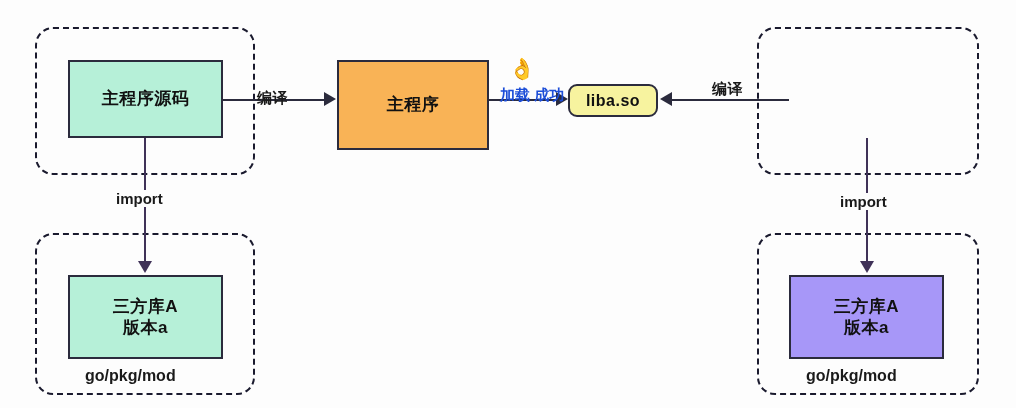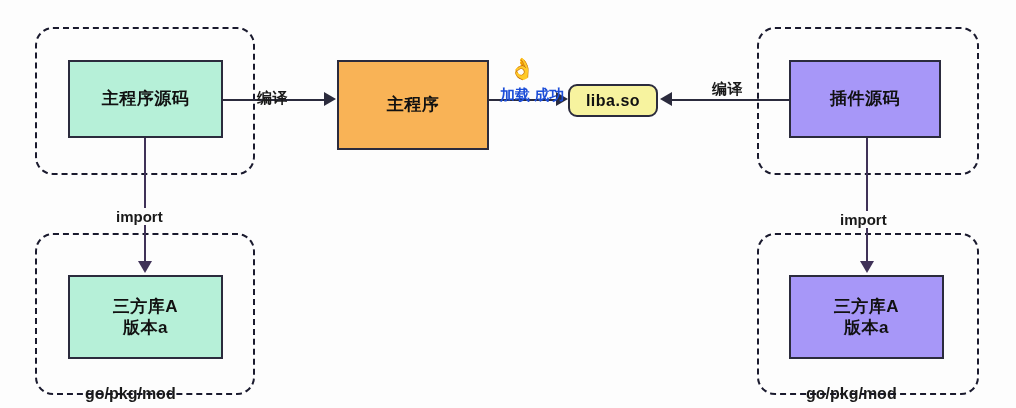--- a/index.html
+++ b/index.html
@@ -87,21 +87,21 @@
 
   
   .lbl {
     position: absolute;
     font-weight: bold;
     color: #1a1a1a;
     white-space: nowrap;
     background: transparent;
   }
   .lbl.cn { font-size: 15px; letter-spacing: 0.5px; }
-  .lbl.en { font-size: 15px; margin-top: 18px; }
+  .lbl.en { font-size: 15px; }
   .lbl.green {
     color: #1d4ed8;
     font-size: 15px;
     line-height: 1.15;
     text-align: center;
   }
   .emoji {
     position: absolute;
     font-size: 21px;
     line-height: 1;
@@ -123,23 +123,20 @@
   </div>
 
   <div class="node orange" style="left:337px; top:60px; width:152px; height:90px; font-size:17px;">
     <span class="ln">主程序</span>
   </div>
 
   <div class="node yellow" style="left:568px; top:84px; width:90px; height:33px; font-size:16px;">
     <span class="ln">liba.so</span>
   </div>
 
-  <div class="node purple" style="left:789px; top:60px; width:152px; height:78px; font-size:17px;">
-    <span class="ln">插件源码</span>
-  </div>
 
   <div class="node mint" style="left:68px; top:275px; width:155px; height:84px; font-size:17px;">
     <span class="ln">三方库A</span>
     <span class="ln">版本a</span>
   </div>
 
   <div class="node purple" style="left:789px; top:275px; width:155px; height:84px; font-size:17px;">
     <span class="ln">三方库A</span>
     <span class="ln">版本a</span>
   </div>

